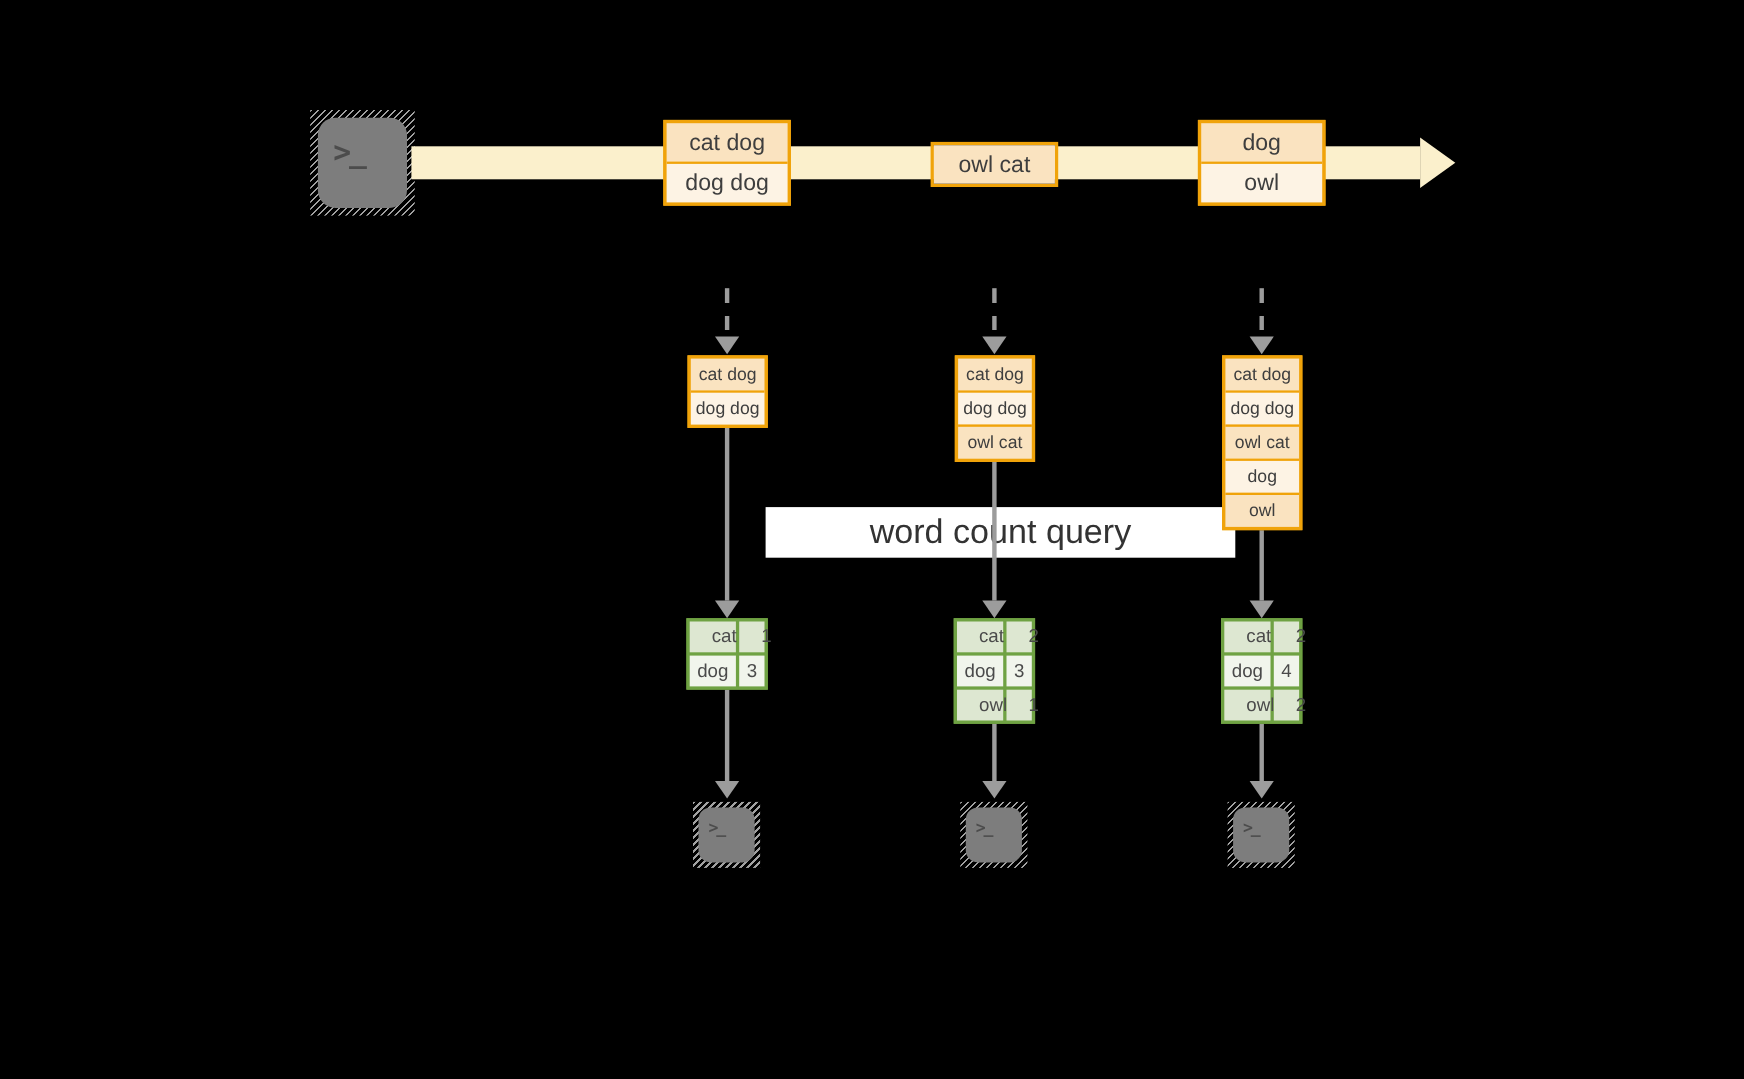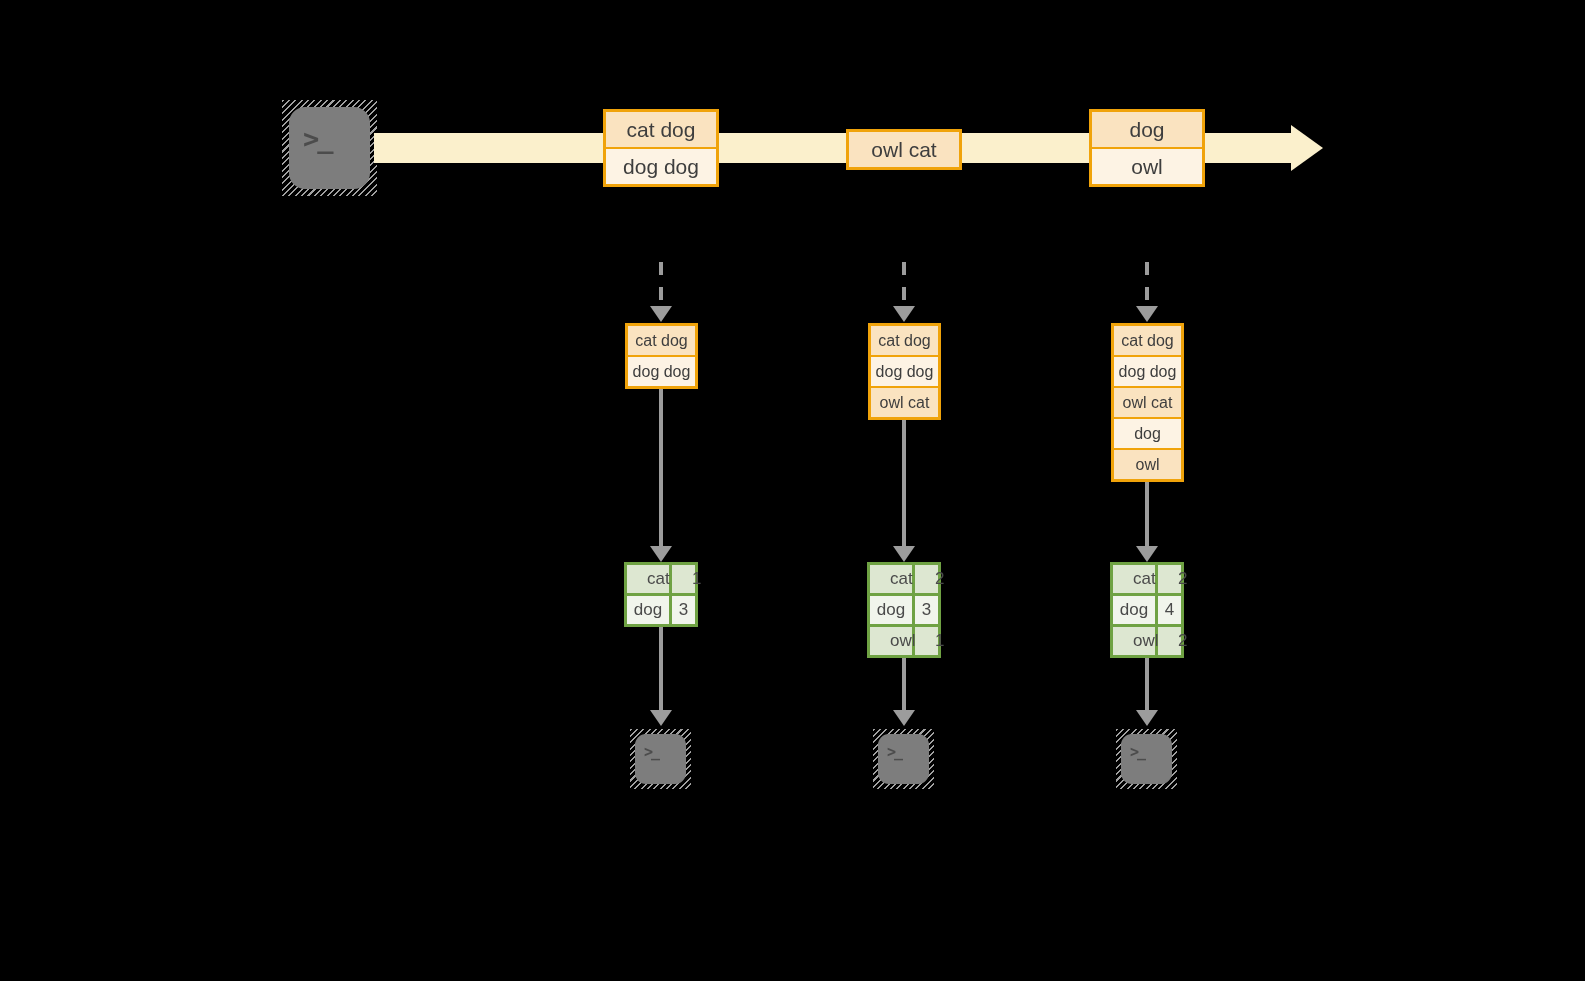--- a/index.html
+++ b/index.html
@@ -80,20 +80,21 @@
     <div class="orow">owl</div>
   </div>
 
   <div class="stem dashed" style="left:661px; top:262px; height:44px;"></div>
   <div class="head" style="left:661px; top:306px;"></div>
   <div class="stem dashed" style="left:904px; top:262px; height:44px;"></div>
   <div class="head" style="left:904px; top:306px;"></div>
   <div class="stem dashed" style="left:1147px; top:262px; height:44px;"></div>
   <div class="head" style="left:1147px; top:306px;"></div>
 
+  <div class="qlabel">word count query</div>
 
   <div class="stack" style="left:625px; top:323px;">
     <div class="srow">cat dog</div>
     <div class="srow">dog dog</div>
   </div>
   <div class="stack" style="left:868px; top:323px;">
     <div class="srow">cat dog</div>
     <div class="srow">dog dog</div>
     <div class="srow">owl cat</div>
   </div>

